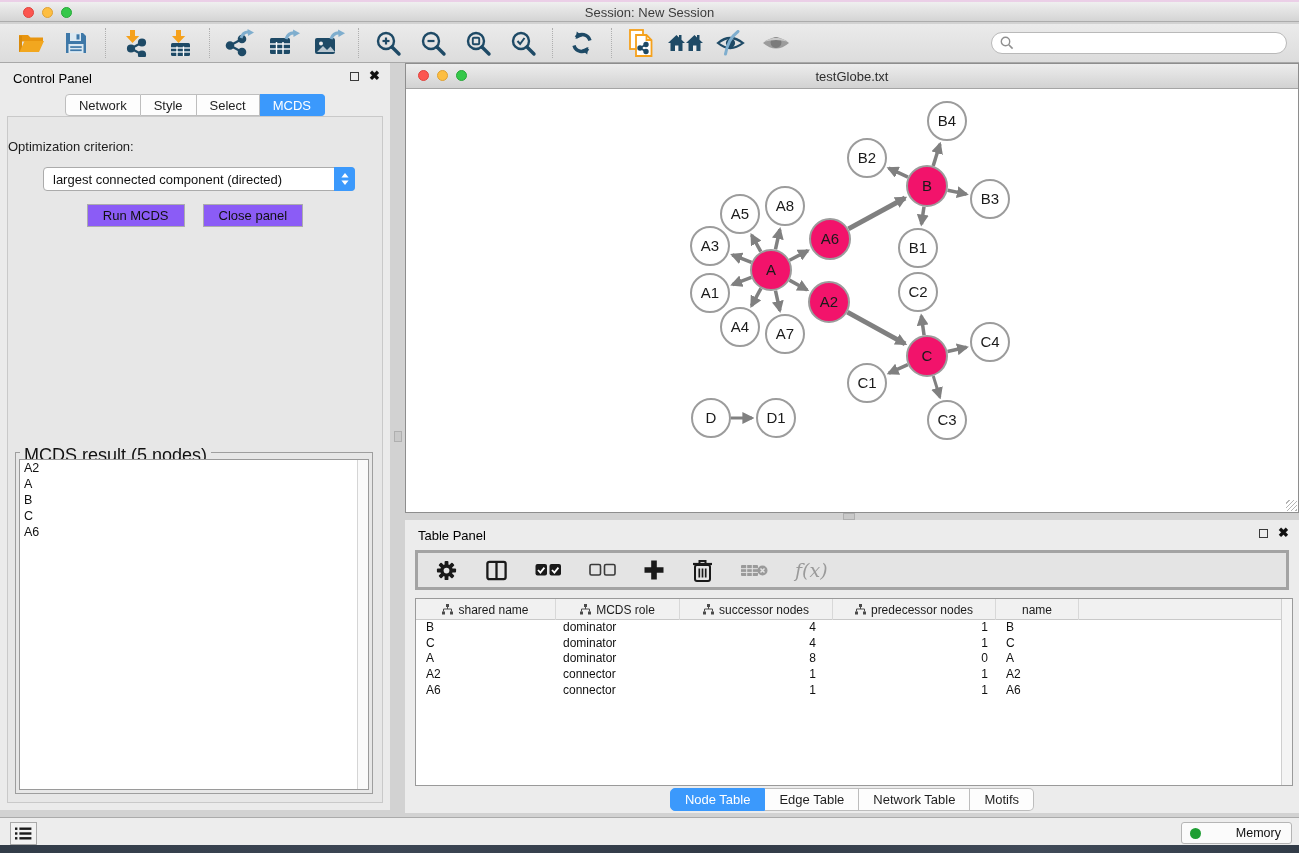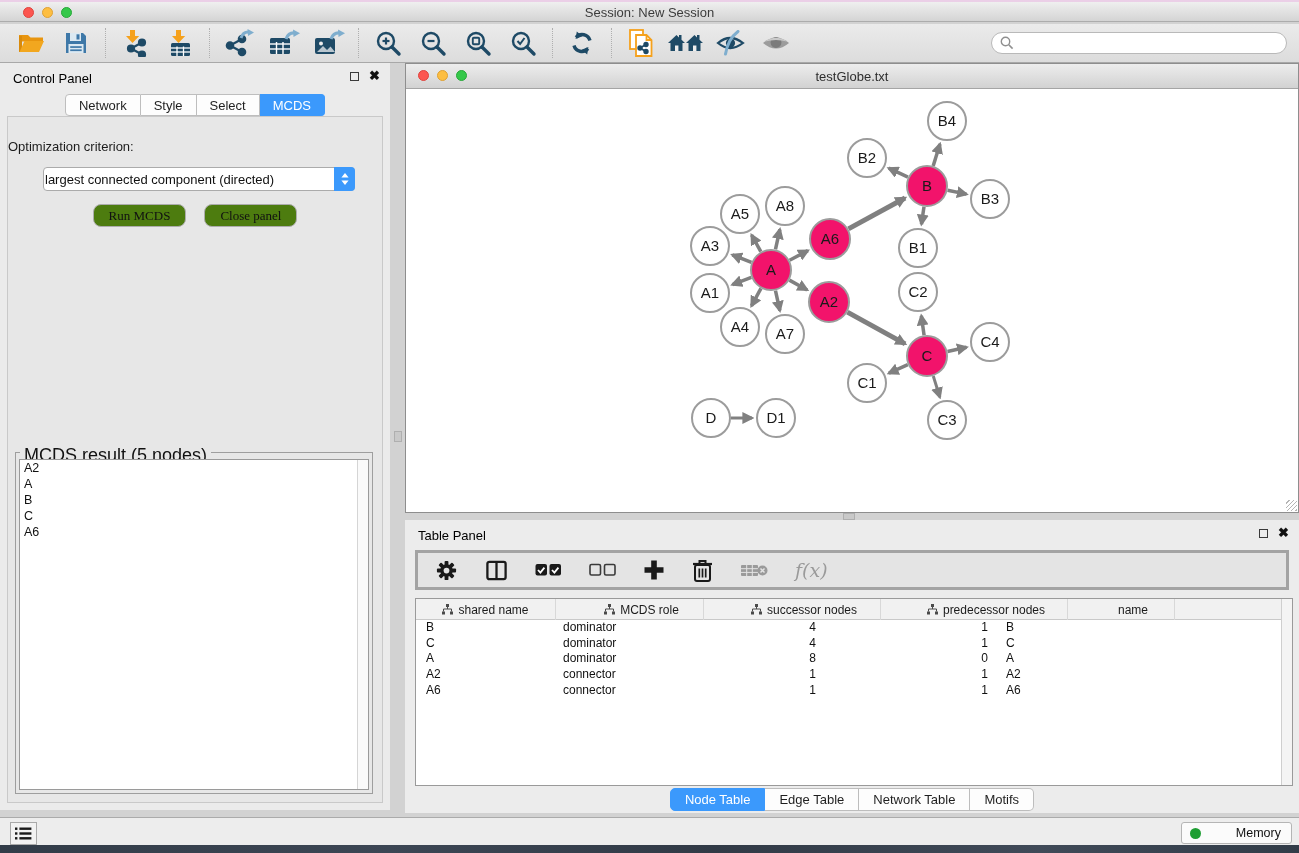--- a/index.html
+++ b/index.html
@@ -43,26 +43,26 @@
     font-size:13px; color:#1F1F1F; display:flex; align-items:center; }
   .tab:first-child { border-left:1px solid #BEBEBE; border-radius:4px 0 0 4px; }
   .tab:last-child { border-radius:0 4px 4px 0; }
   .tab.selected { background:#3B99FC; border-color:#3B99FC; color:#FFFFFF; }
 
   .cp-content { position:absolute; left:7px; right:7px; top:53px; bottom:7px;
     background:#E7E7E7; border:1px solid #C9C9C9; }
   .opt-label { margin-top:22px; font-size:13px; color:#1C1C1C; }
   .dropdown { position:relative; margin:13px 27px 0 35px; height:24px; background:#FFFFFF;
     border:1px solid #ABABAB; border-radius:4px; display:flex; align-items:center; }
-  .dropdown .dd-value { flex:1; padding-left:1px; font-size:13px; color:#111; }
+  .dropdown .dd-value { flex:1; padding-left:9px; font-size:13px; color:#111; }
   .dropdown .dd-stepper { width:21px; height:24px; margin:-1px -1px -1px 0; background:#3B99FC;
     border-radius:0 4px 4px 0; display:flex; align-items:center; justify-content:center; }
   .btn-row { margin-top:13px; display:flex; justify-content:center; gap:18px; }
-  .pushbtn { height:23px; padding:0 15px; background:#4d7c0f; border:1px solid #ACACAC;
-    border-radius:8px; font-size:13px; color:#111; font-family:Liberation Serif, serif; }
+  .pushbtn { height:23px; padding:0 15px; background:#8b5cf6; border:1px solid #ACACAC;
+    border-radius:0; font-size:13px; color:#111; font-family:Liberation Sans, sans-serif; }
 
   .result-fieldset { position:absolute; left:7px; right:9px; top:335px; bottom:8px;
     border:1px solid #9E9E9E; }
   .result-legend { position:absolute; left:4px; top:-8px; background:#E7E7E7; padding:0 4px;
     font-size:18px; color:#111; }
   .result-list { position:absolute; left:3px; right:3px; top:6px; bottom:3px; background:#FFFFFF;
     border:1px solid #9A9A9A; overflow:hidden; }
   .result-item { font-size:12.5px; color:#111; line-height:16px; padding-left:4px; }
   .list-vscroll { position:absolute; right:0; top:0; bottom:0; width:11px; background:#FAFAFA;
     border-left:1px solid #D5D5D5; }
@@ -86,21 +86,21 @@
 
   
   .table-panel { position:absolute; left:405px; top:520px; width:894px; height:293px; background:#ECECEC; }
   .tp-toolbar { position:absolute; left:10px; right:10px; top:30px; height:40px; background:#E4E4E4;
     border:3px solid #a3a3a3; display:flex; align-items:center; gap:27px; padding-left:17px; }
   .tp-btn { display:flex; align-items:center; justify-content:center; background:none; border:none; }
   .fx-label { font-size:19px; font-style:italic; color:#9A9A9A; font-family:"DejaVu Serif", serif; }
 
   .ntable { position:absolute; left:10px; right:6px; top:78px; height:188px; background:#FFFFFF;
     border:1px solid #9A9A9A; overflow:hidden; }
-  .ntable-headrow { display:flex; height:21px; background:#F1F1F1; border-bottom:1px solid #C9C9C9;gap:24px; }
+  .ntable-headrow { display:flex; height:21px; background:#F1F1F1; border-bottom:1px solid #C9C9C9; }
   .hcell { display:flex; align-items:center; justify-content:center; gap:5px; font-size:12px; color:#1B1B1B;
     border-right:1px solid #D8D8D8; height:21px; }
   .hcell.filler { flex:1; border-right:none; }
   .trow { display:flex; height:15.7px; align-items:center; }
   .tcell { font-size:12px; color:#111; height:15.7px; line-height:15.7px; white-space:nowrap; overflow:hidden; }
   .table-vscroll { position:absolute; right:0; top:0; bottom:0; width:11px; background:#F4F4F4;
     border-left:1px solid #CFCFCF; }
 
   .bottom-tabs { position:absolute; left:0; right:0; top:268px; display:flex; justify-content:center; }
   .btab { height:23px; padding:0 14px; background:#FDFDFD; border:1px solid #BDBDBD; border-left:none;

